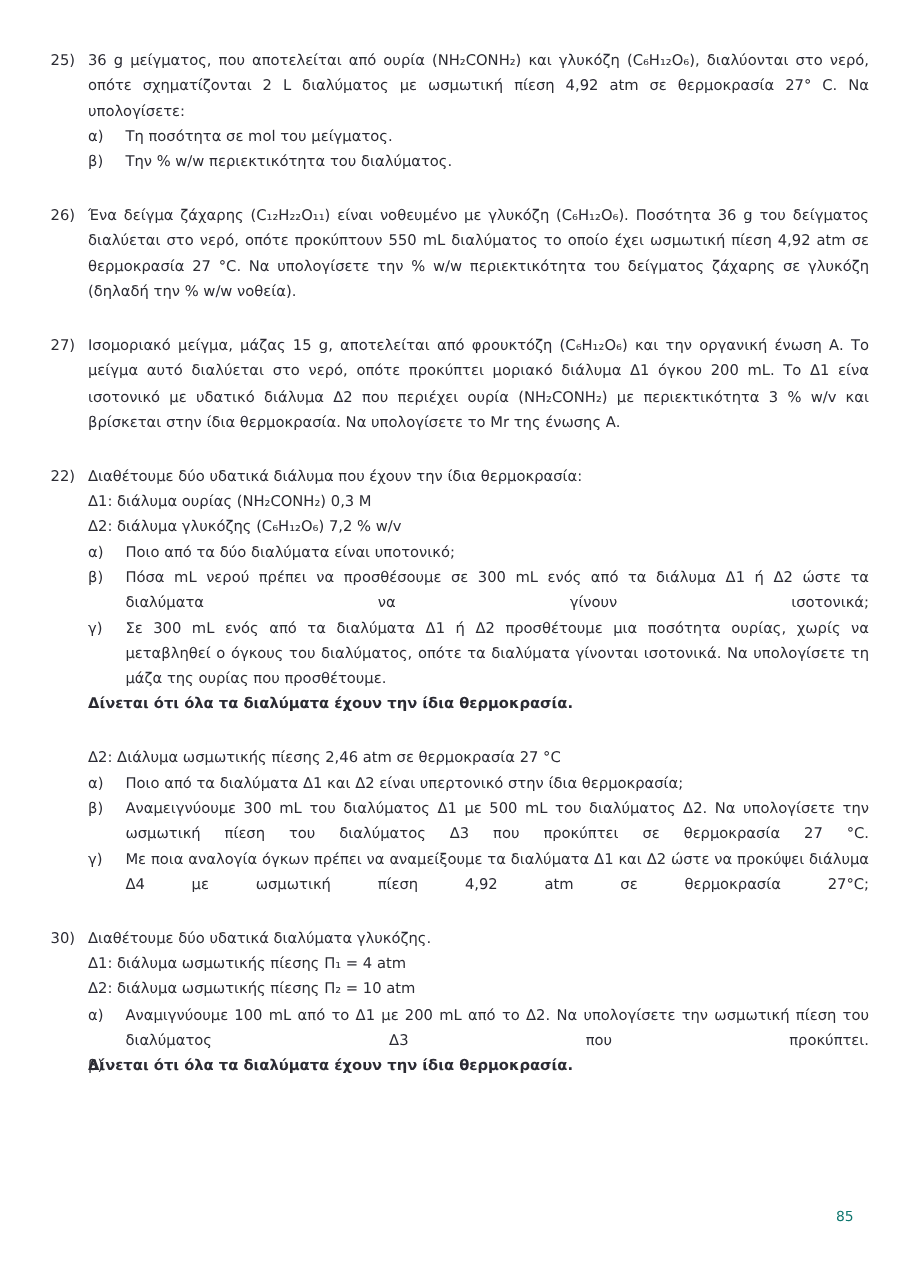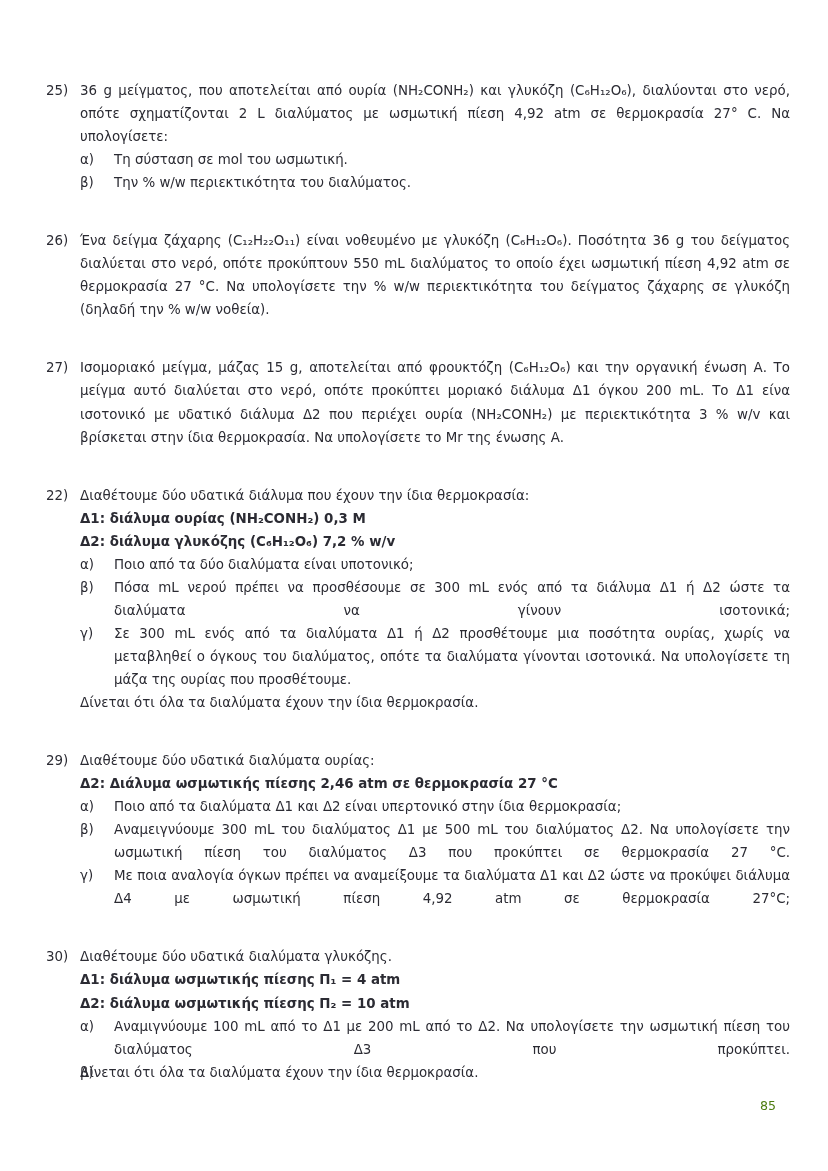--- a/index.html
+++ b/index.html
@@ -34,21 +34,20 @@
     margin-bottom: 26px;
   }
   .p-body {
     position: relative;
     padding-left: 34px;
     font-size: 13.4px;
     line-height: 1.72;
     text-align: justify;
     text-justify: inter-word;
     hyphens: none;
-    margin-top: 35px;
   }
   .p-num {
     position: absolute;
     left: 0;
     top: 0;
     width: 30px;
     text-align: left;
     font-size: 13.4px;
     line-height: 1.72;
   }
@@ -59,21 +58,20 @@
   .p-lead.last-justify {
     text-align-last: justify;
   }
 
   
   .def-line {
     padding-left: 34px;
     font-size: 13.4px;
     line-height: 1.72;
     text-align: left;
-    font-weight: bold;
   }
 
   
   .sub {
     position: relative;
     padding-left: 68px;
     font-size: 13.4px;
     line-height: 1.72;
     text-align: justify;
     text-align-last: left;
@@ -90,44 +88,45 @@
     font-size: 13.4px;
     line-height: 1.72;
   }
 
   
   .note-line {
     padding-left: 34px;
     font-size: 13.4px;
     line-height: 1.72;
     text-align: left;
+    font-weight: bold;
   }
 
   .page-number {
     position: absolute;
     right: 52px;
     bottom: 58px;
     font-size: 12.6px;
-    color: #4d7c0f;
+    color: #0f766e;
   }
 </style>
 </head>
 <body>
 
 <div class="page">
   <div class="content">
 
     <div class="problem">
       <div class="p-body">
         <span class="p-num">25)</span>
         <div class="p-lead last-justify">36 g μείγματος, που αποτελείται από ουρία (NH₂CONH₂) και γλυκόζη (C₆H₁₂O₆), διαλύονται στο νερό, οπότε σχηματίζονται 2 L διαλύματος με ωσμωτική πίεση 4,92 atm σε θερμοκρασία 27° C. Να υπολογίσετε:</div>
       </div>
       <div class="sub">
         <span class="sub-mark">α)</span>
-        <span>Τη σύσταση σε mol του ωσμωτική.</span>
+        <span>Τη ποσότητα σε mol του μείγματος.</span>
       </div>
       <div class="sub">
         <span class="sub-mark">β)</span>
         <span>Την % w/w περιεκτικότητα του διαλύματος.</span>
       </div>
     </div>
 
     <div class="problem">
       <div class="p-body">
         <span class="p-num">26)</span>
@@ -158,24 +157,20 @@
         <span>Πόσα mL νερού πρέπει να προσθέσουμε σε 300 mL ενός από τα διάλυμα Δ1 ή Δ2 ώστε τα διαλύματα να γίνουν ισοτονικά;</span>
       </div>
       <div class="sub">
         <span class="sub-mark">γ)</span>
         <span>Σε 300 mL ενός από τα διαλύματα Δ1 ή Δ2 προσθέτουμε μια ποσότητα ουρίας, χωρίς να μεταβληθεί ο όγκους του διαλύματος, οπότε τα διαλύματα γίνονται ισοτονικά. Να υπολογίσετε τη μάζα της ουρίας που προσθέτουμε.</span>
       </div>
       <div class="note-line">Δίνεται ότι όλα τα διαλύματα έχουν την ίδια θερμοκρασία.</div>
     </div>
 
     <div class="problem">
-      <div class="p-body">
-        <span class="p-num">29)</span>
-        <div class="p-lead">Διαθέτουμε δύο υδατικά διαλύματα ουρίας:</div>
-      </div>
       <div class="def-line">Δ2: Διάλυμα ωσμωτικής πίεσης 2,46 atm σε θερμοκρασία 27 °C</div>
       <div class="sub">
         <span class="sub-mark">α)</span>
         <span>Ποιο από τα διαλύματα Δ1 και Δ2 είναι υπερτονικό στην ίδια θερμοκρασία;</span>
       </div>
       <div class="sub just-all">
         <span class="sub-mark">β)</span>
         <span>Αναμειγνύουμε 300 mL του διαλύματος Δ1 με 500 mL του διαλύματος Δ2. Να υπολογίσετε την ωσμωτική πίεση του διαλύματος Δ3 που προκύπτει σε θερμοκρασία 27 °C.</span>
       </div>
       <div class="sub just-all">

